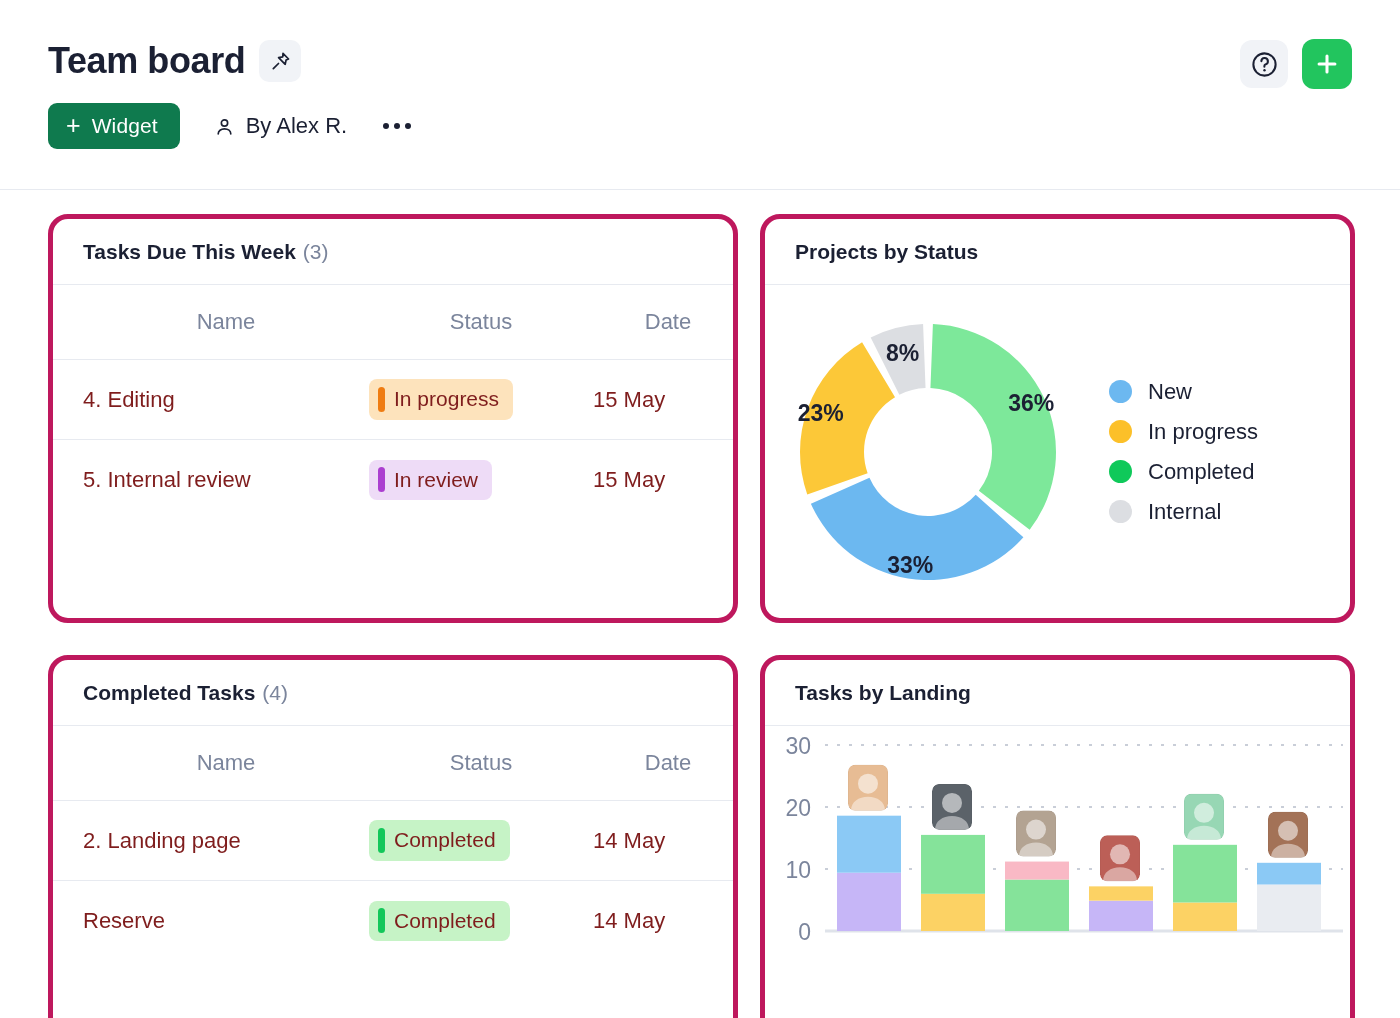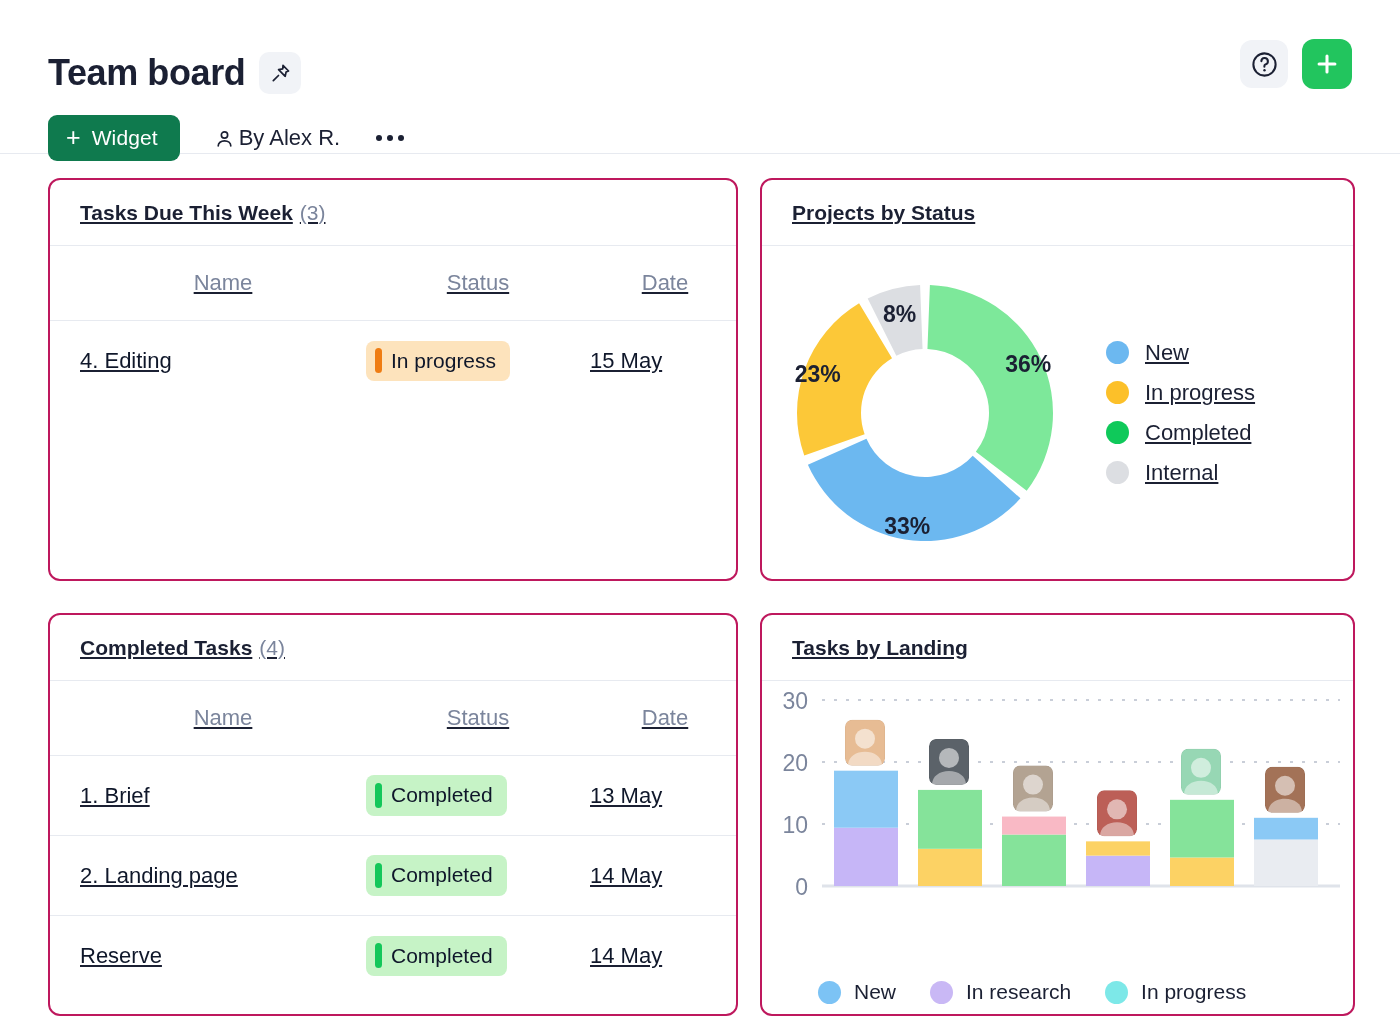--- a/index.html
+++ b/index.html
@@ -7,23 +7,23 @@
     width: 1400px; height: 1018px;
     background: #ffffff;
     font-family: "Liberation Sans", sans-serif;
     color: #1b2033;
     overflow: hidden;
   }
 
   
   .header {
     position: relative;
-    height: 154px;
+    height: 190px;
     border-bottom: 1px solid #e7eaf0;
-    padding: 16px 48px;
+    padding: 4px 48px;
   }
   .title-row {
     display: flex;
     align-items: center;
     gap: 14px;
     padding-top: 36px;
   }
   .page-title {
     font-size: 36px;
     font-weight: 700;
@@ -56,21 +56,21 @@
     padding: 0 22px 0 18px;
     font-size: 21px;
     font-family: "Liberation Sans", sans-serif;
     cursor: pointer;
     letter-spacing: 0.1px;
   }
   .widget-btn .plus { font-size: 25px; line-height: 1; font-weight: 400; margin-top: -2px; }
   .author {
     display: inline-flex;
     align-items: center;
-    gap: 4px;
+    gap: 11px;
     font-size: 22px;
     color: #1b2033;
     cursor: pointer;
   }
   .dots-btn {
     display: inline-flex;
     align-items: center;
     gap: 5px;
     cursor: pointer;
     padding: 6px 2px;
@@ -103,25 +103,24 @@
 
   
   .board {
     display: grid;
     grid-template-columns: 690px 595px;
     column-gap: 22px;
     row-gap: 32px;
     padding: 24px 48px 0 48px;
   }
   .card {
-    border: 2px solid #be185d;
-    border-radius: 12px;
+    border: 5px solid #be185d;
+    border-radius: 20px;
     background: #fff;
     overflow: hidden;
-    text-decoration: underline;
   }
   .card-head {
     height: 66px;
     display: flex;
     align-items: center;
     padding: 0 30px;
     border-bottom: 1px solid #e7eaf0;
     font-size: 21px;
     font-weight: 700;
     color: #1b2033;
@@ -137,21 +136,21 @@
   table.tbl th {
     text-align: center;
     font-size: 22px;
     font-weight: 400;
     color: #7b859c;
     padding: 24px 0 24px 0;
     border-bottom: 1px solid #e7eaf0;
   }
   table.tbl td {
     font-size: 22px;
-    color: #0f172a;
+    color: #7f1d1d;
     padding: 0;
     height: 80px;
     border-bottom: 1px solid #e7eaf0;
     vertical-align: middle;
   }
   table.tbl tr:last-child td { border-bottom: none; }
   .col-name  { width: 316px; padding-left: 30px !important; }
   .col-stat  { width: 224px; }
   .col-date  { width: 150px; }
   .badge {
@@ -261,20 +260,30 @@
         <tr>
           <td class="col-name">4. Editing</td>
           <td class="col-stat">
             <span class="badge" style="background:#fde3bc">
               <span class="bar" style="background:#ef7c12"></span>
               <span>In progress</span>
             </span>
           </td>
           <td class="col-date">15 May</td>
         </tr>
+        <tr>
+          <td class="col-name">5. Internal review</td>
+          <td class="col-stat">
+            <span class="badge" style="background:#eedcf7">
+              <span class="bar" style="background:#ab3fd0"></span>
+              <span>In review</span>
+            </span>
+          </td>
+          <td class="col-date">15 May</td>
+        </tr>
       </tbody>
     </table>
   </div>
 
   <div class="card">
     <div class="card-head">
       <span>Projects by Status</span>
     </div>
     <div class="donut-body">
       <svg width="290" height="290" viewBox="0 0 290 290">
@@ -320,30 +329,20 @@
     </div>
     <table class="tbl">
       <thead>
         <tr>
           <th class="col-name">Name</th>
           <th class="col-stat">Status</th>
           <th class="col-date">Date</th>
         </tr>
       </thead>
       <tbody>
-        <tr>
-          <td class="col-name">1. Brief</td>
-          <td class="col-stat">
-            <span class="badge" style="background:#c6f3c6">
-              <span class="bar" style="background:#13c75a"></span>
-              <span>Completed</span>
-            </span>
-          </td>
-          <td class="col-date">13 May</td>
-        </tr>
         <tr>
           <td class="col-name">2. Landing page</td>
           <td class="col-stat">
             <span class="badge" style="background:#c6f3c6">
               <span class="bar" style="background:#13c75a"></span>
               <span>Completed</span>
             </span>
           </td>
           <td class="col-date">14 May</td>
         </tr>

